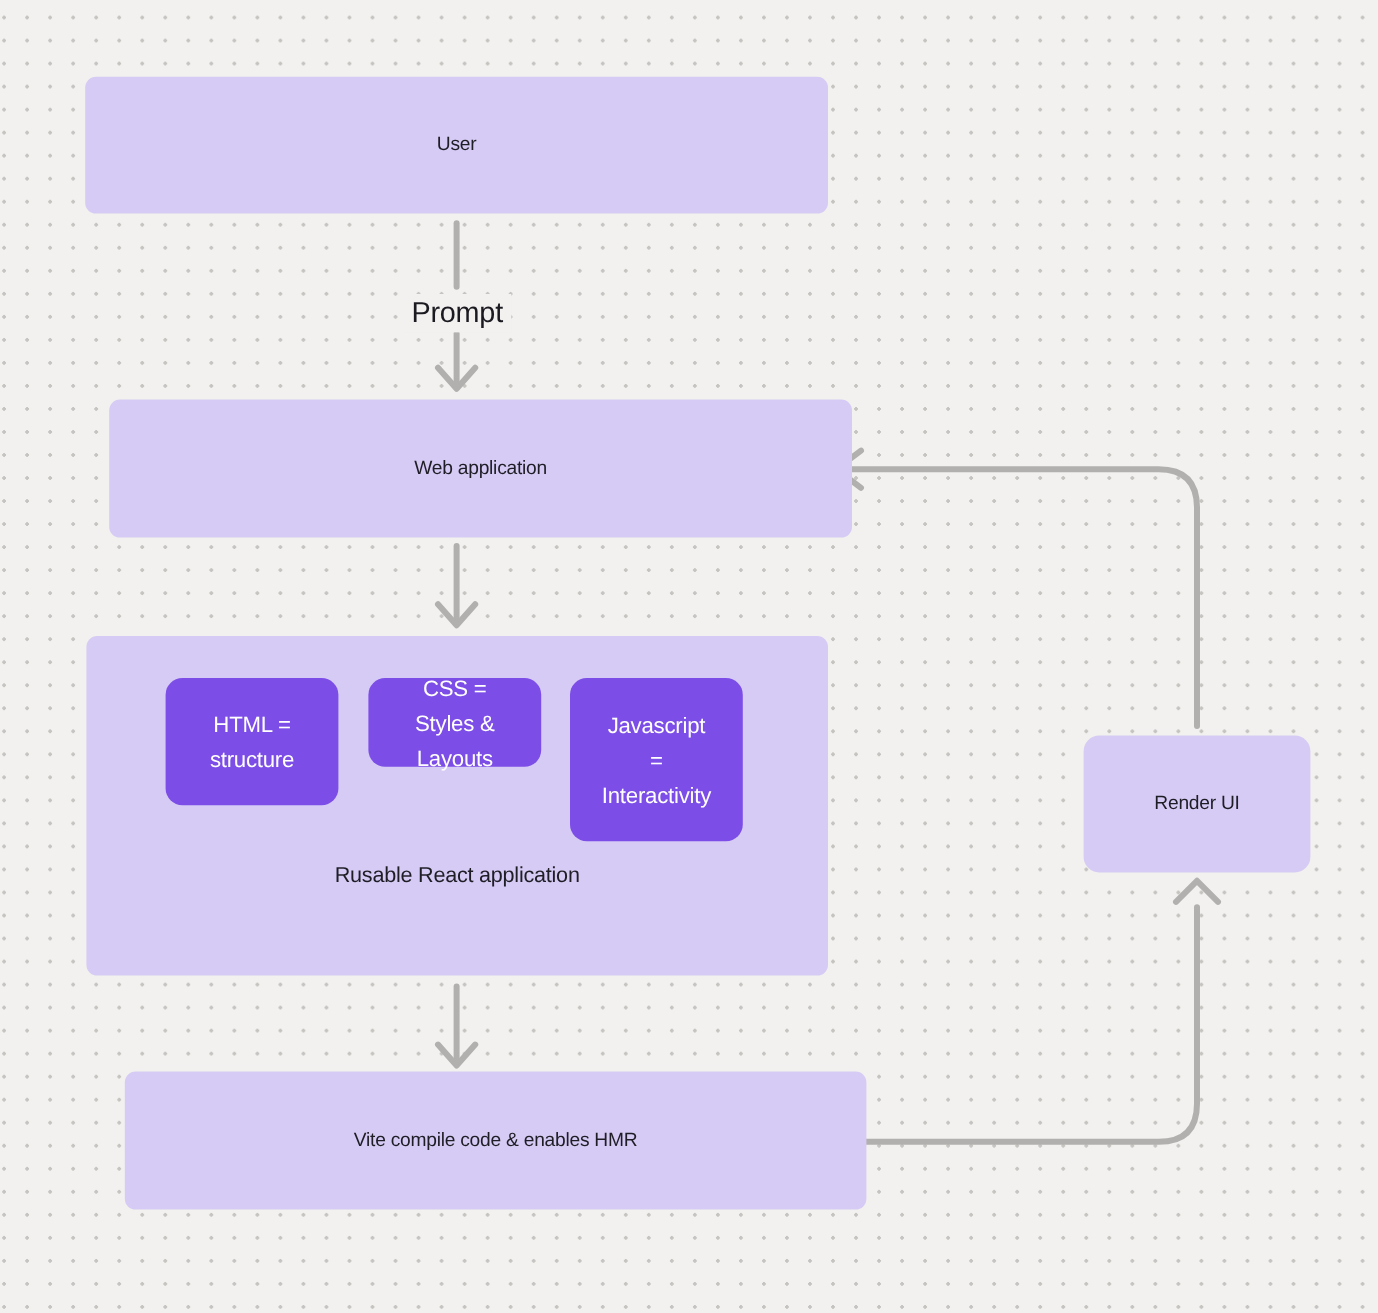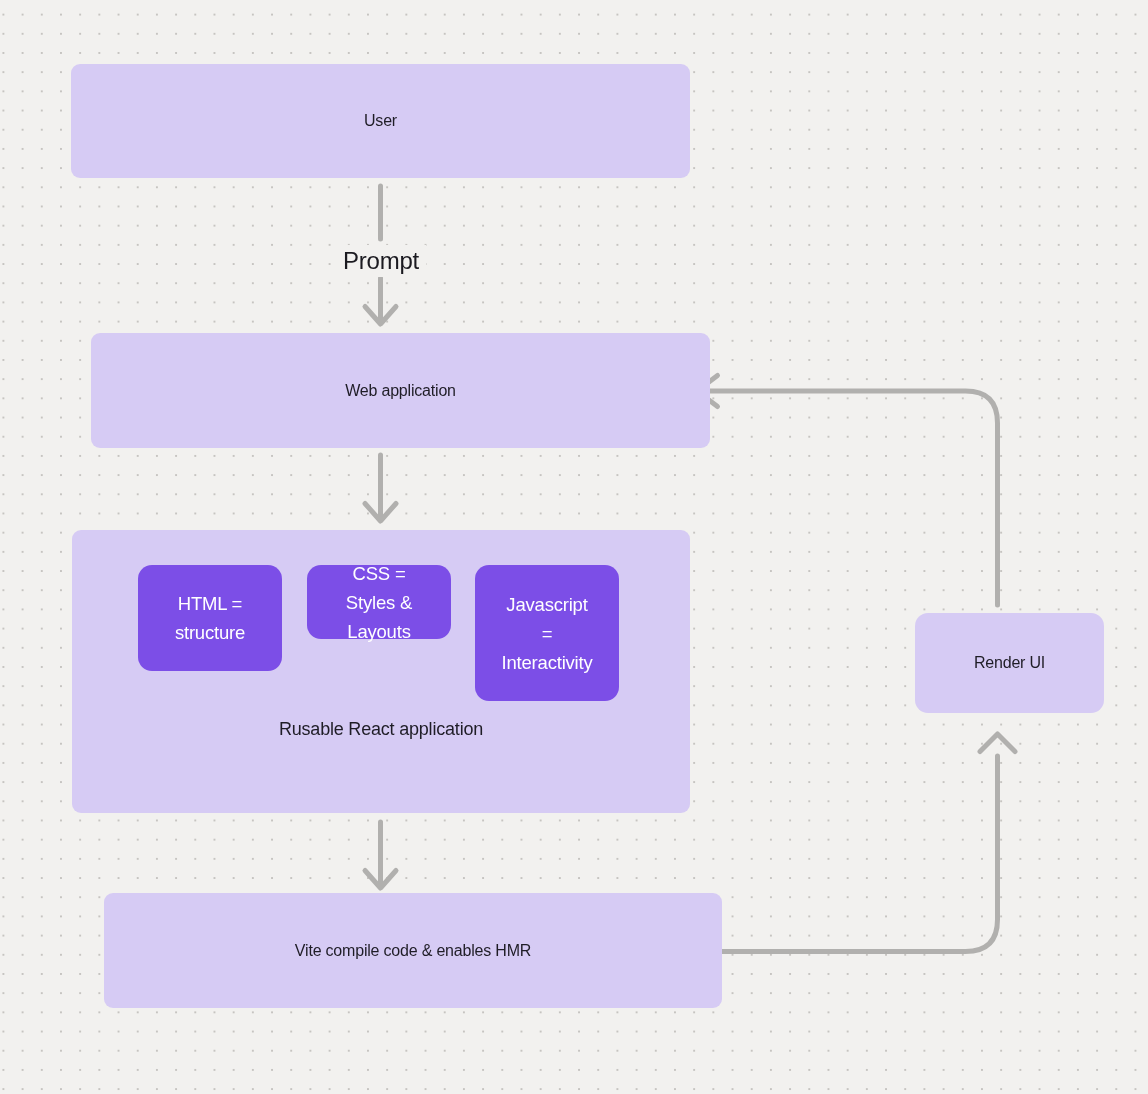--- a/index.html
+++ b/index.html
@@ -77,21 +77,21 @@
     font-size: 24px;
     letter-spacing: -0.2px;
     background: #f2f1ef;
     padding: 2px 0;
   }
   
   .n-user   { left: 71px;  top: 64px;  width: 619px; height: 114px; }
   .n-webapp { left: 71px;  top: 333px; width: 619px; height: 115px; margin-left: 20px; }
   .n-group  { left: 72px;  top: 530px; width: 618px; height: 283px; }
   .n-vite   { left: 72px;  top: 893px; width: 618px; height: 115px; margin-left: 32px; }
-  .n-render { left: 903px; top: 613px; width: 189px; height: 100px; border-radius: 13px; margin-left: 12px; }
+  .n-render { left: 903px; top: 613px; width: 189px; height: 114px; border-radius: 13px; }
   .n-html   { left: 138px; top: 565px; width: 144px; height: 106px; }
   .n-css    { left: 307px; top: 565px; width: 144px; height: 74px; }
   .n-js     { left: 475px; top: 565px; width: 144px; height: 136px; }
 </style>
 </head>
 <body>
 
 <div class="canvas">
 
   <svg class="connectors" viewBox="0 0 1148 1094">

